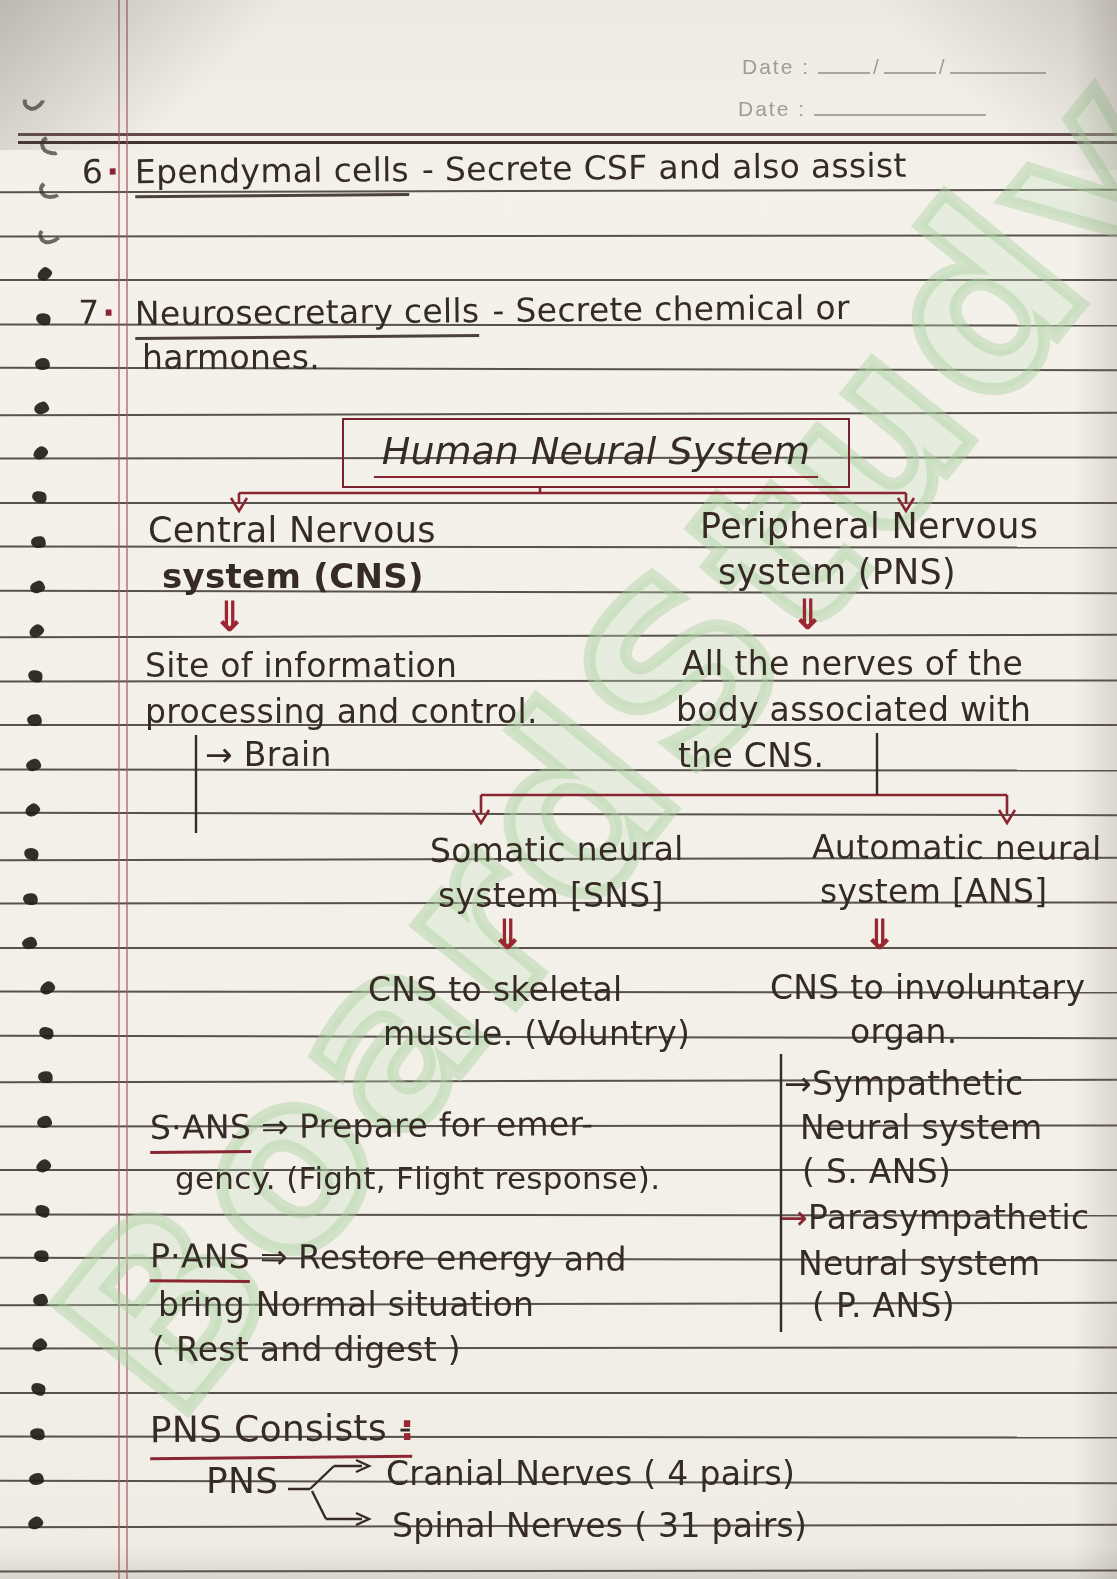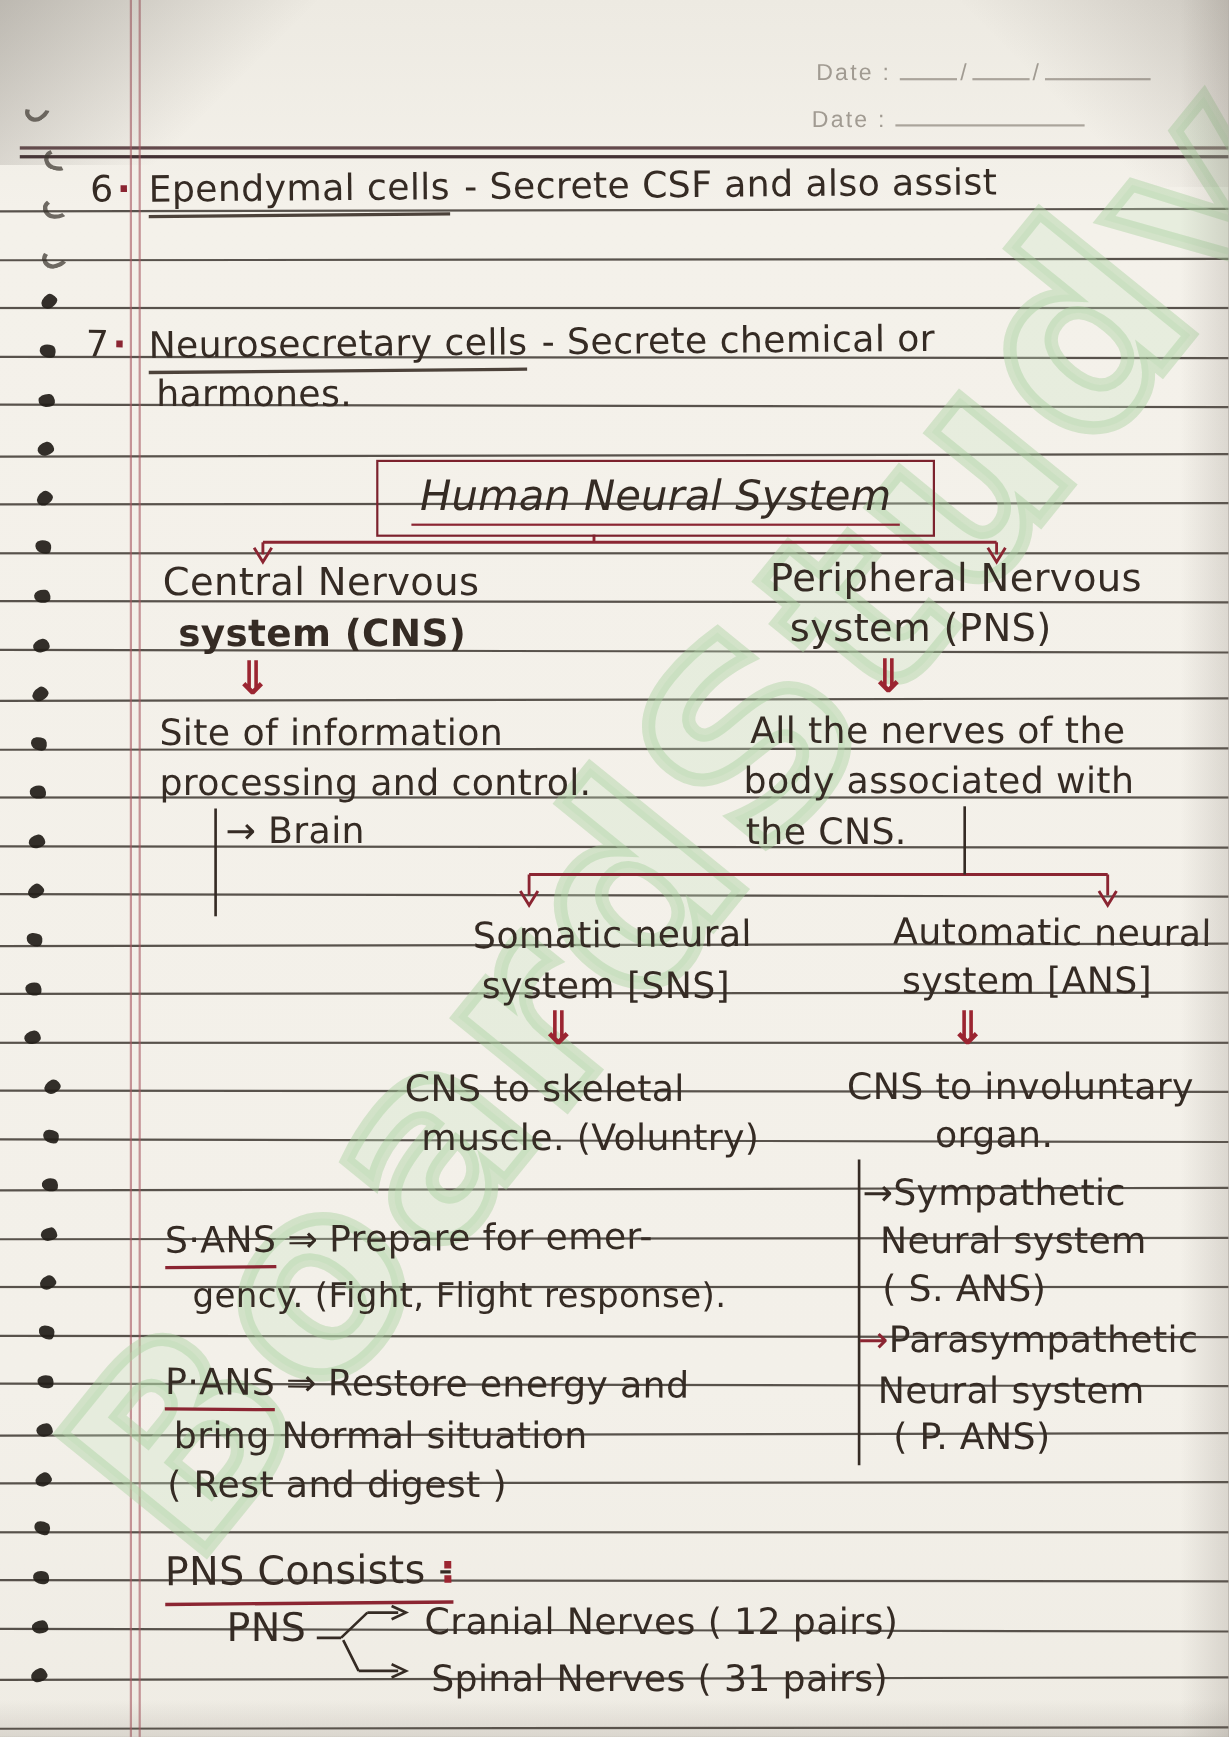--- a/index.html
+++ b/index.html
@@ -210,20 +210,20 @@
 
   <div class="hw r1" style="left:150px;top:1106px;"><span class="u-mar">S·ANS</span><span class="aw">⇒</span><span>Prepare for emer-</span></div>
   <div class="hw fs31" style="left:150px;top:1160px;margin-left:25px;">gency. (Fight, Flight response).</div>
 
   <div class="hw r2" style="left:150px;top:1238px;"><span class="u-mar">P·ANS</span><span class="aw">⇒</span><span>Restore energy and</span></div>
   <div class="hw" style="left:158px;top:1285px;">bring Normal situation</div>
   <div class="hw" style="left:152px;top:1330px;text-align:right;">( Rest and digest )</div>
 
   <div class="hw fs36 u-mar r1" style="left:150px;top:1408px;padding-bottom:7px;"><span>PNS Consists</span><span class="punct-colon gap">:</span><span class="punct-dash">-</span></div>
   <div class="hw fs36" style="left:206px;top:1460px;">PNS</div>
-  <div class="hw" style="left:386px;top:1454px;">Cranial Nerves ( 12 pairs)</div>
+  <div class="hw" style="left:386px;top:1454px;">Cranial Nerves ( 4 pairs)</div>
   <div class="hw" style="left:392px;top:1506px;">Spinal Nerves ( 31 pairs)</div>
 
   <div class="sh sh-tl"></div>
   <div class="sh sh-tr"></div>
   <div class="sh sh-r"></div>
   <div class="sh sh-b"></div>
 </div>
 
 </body></html>

